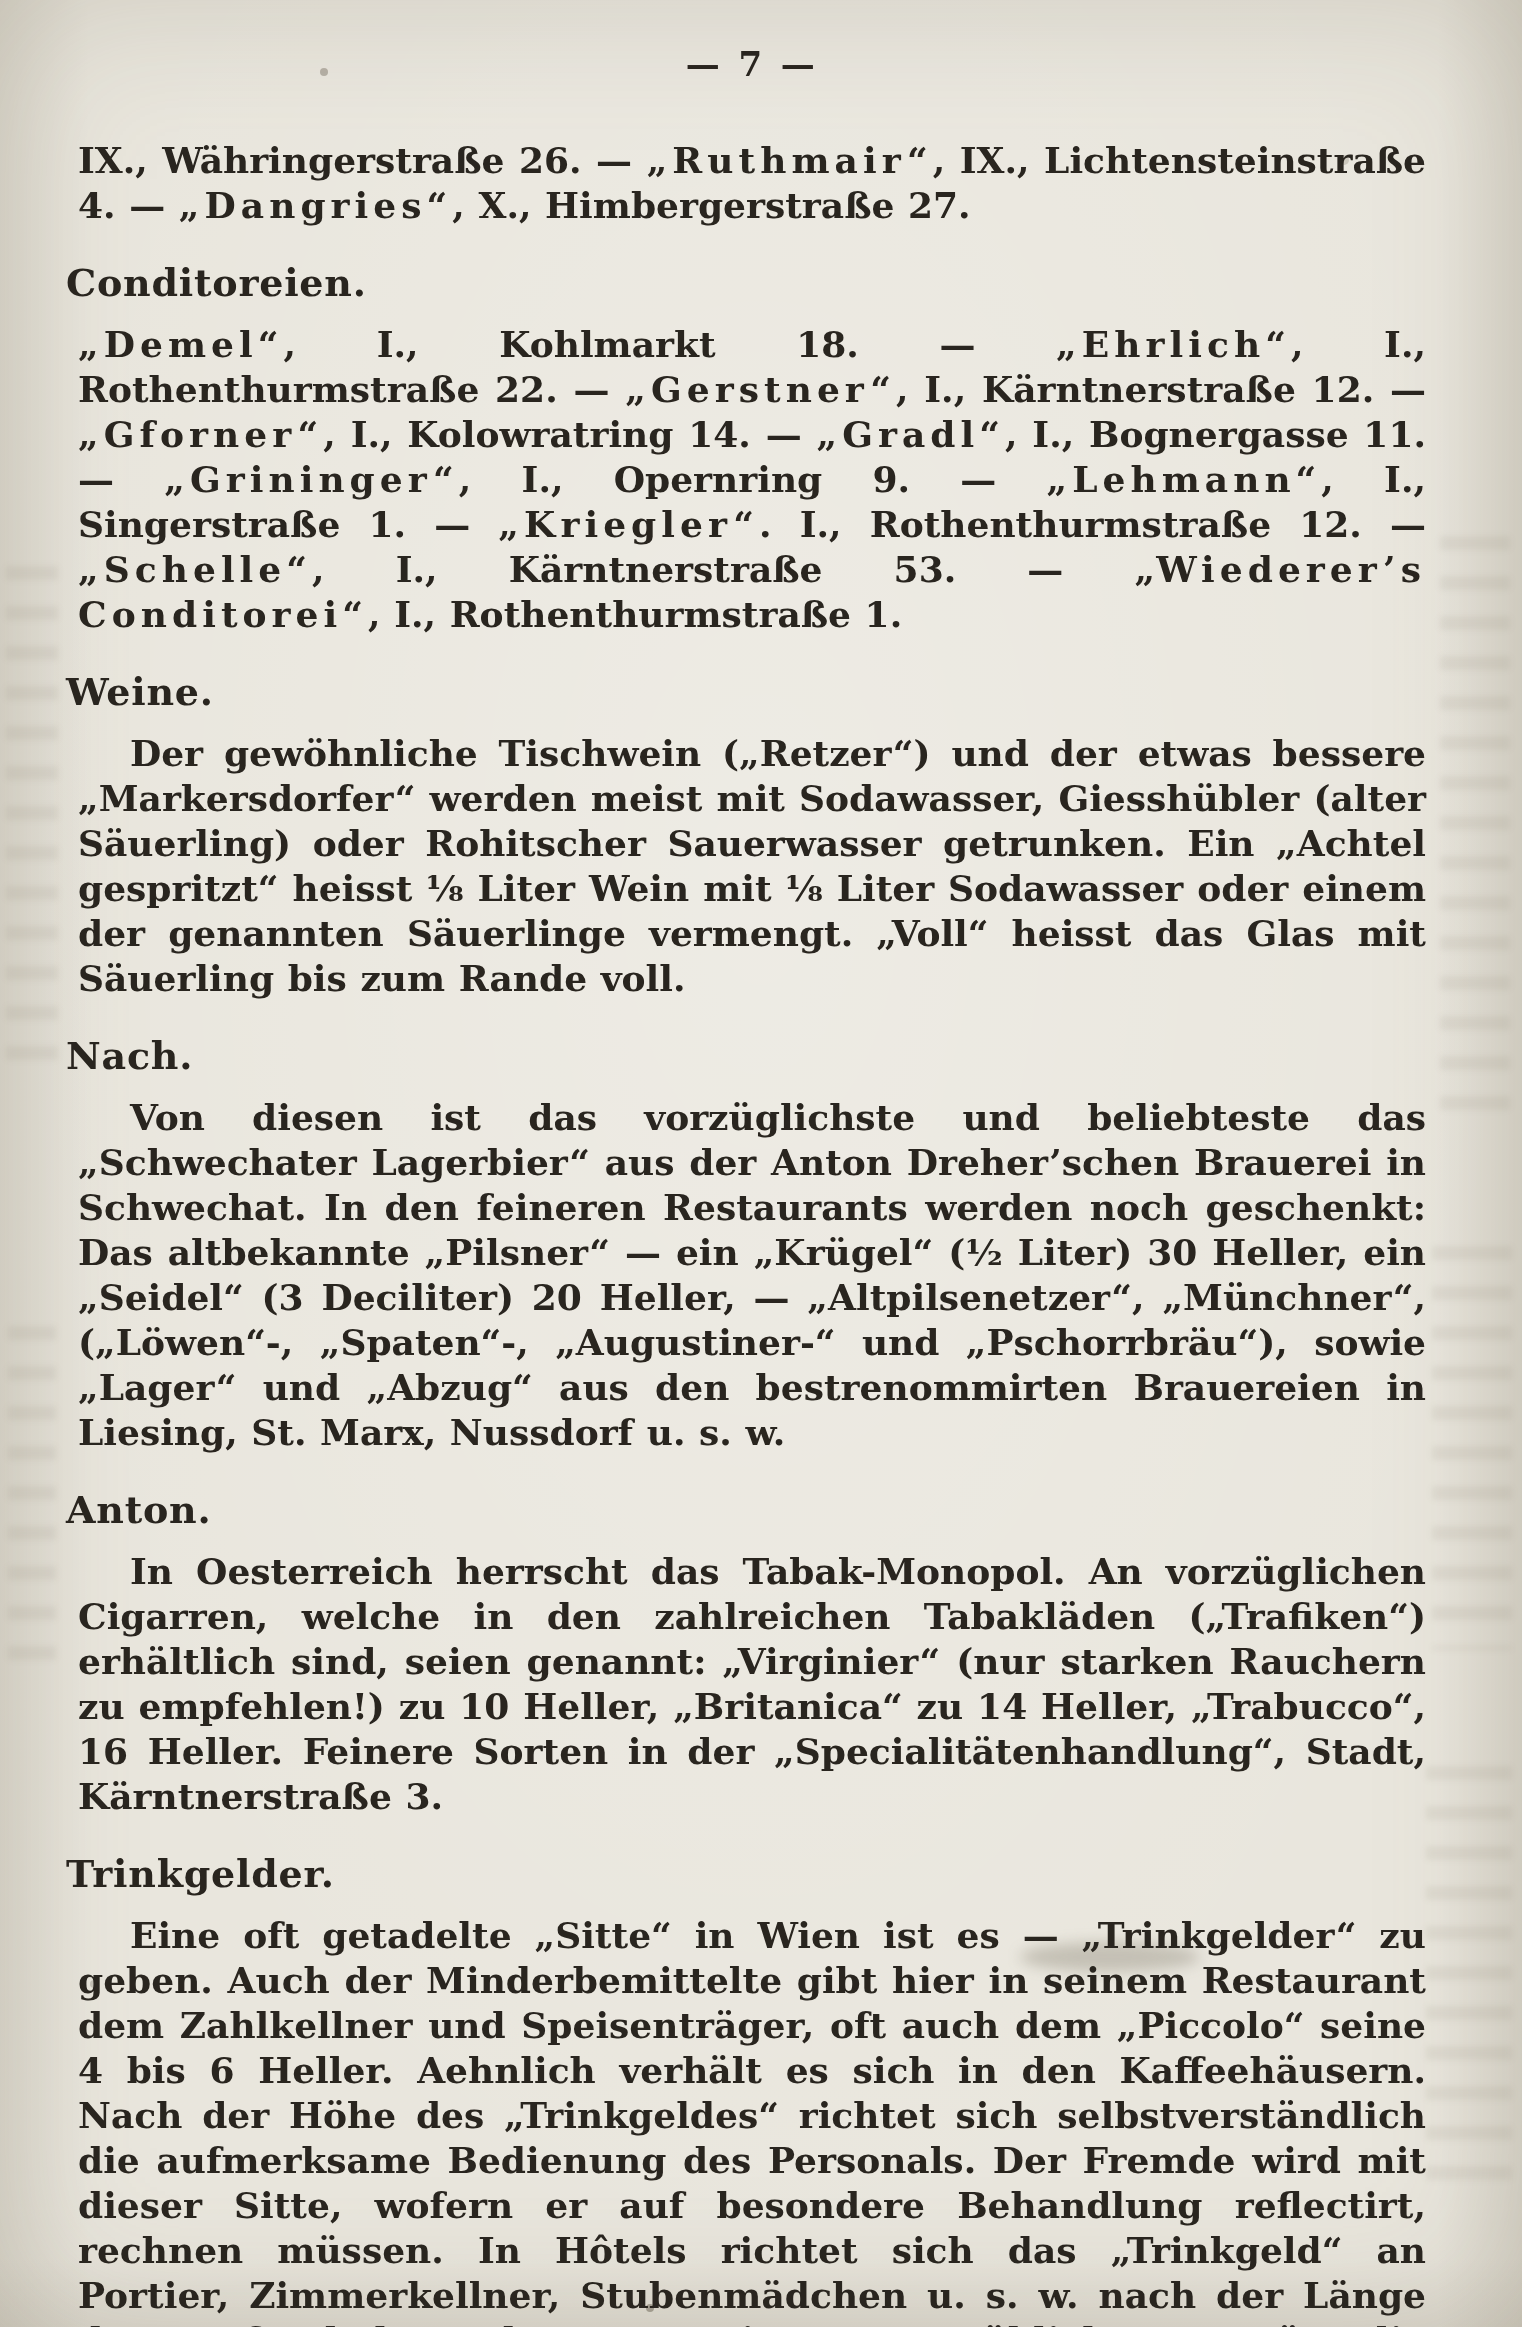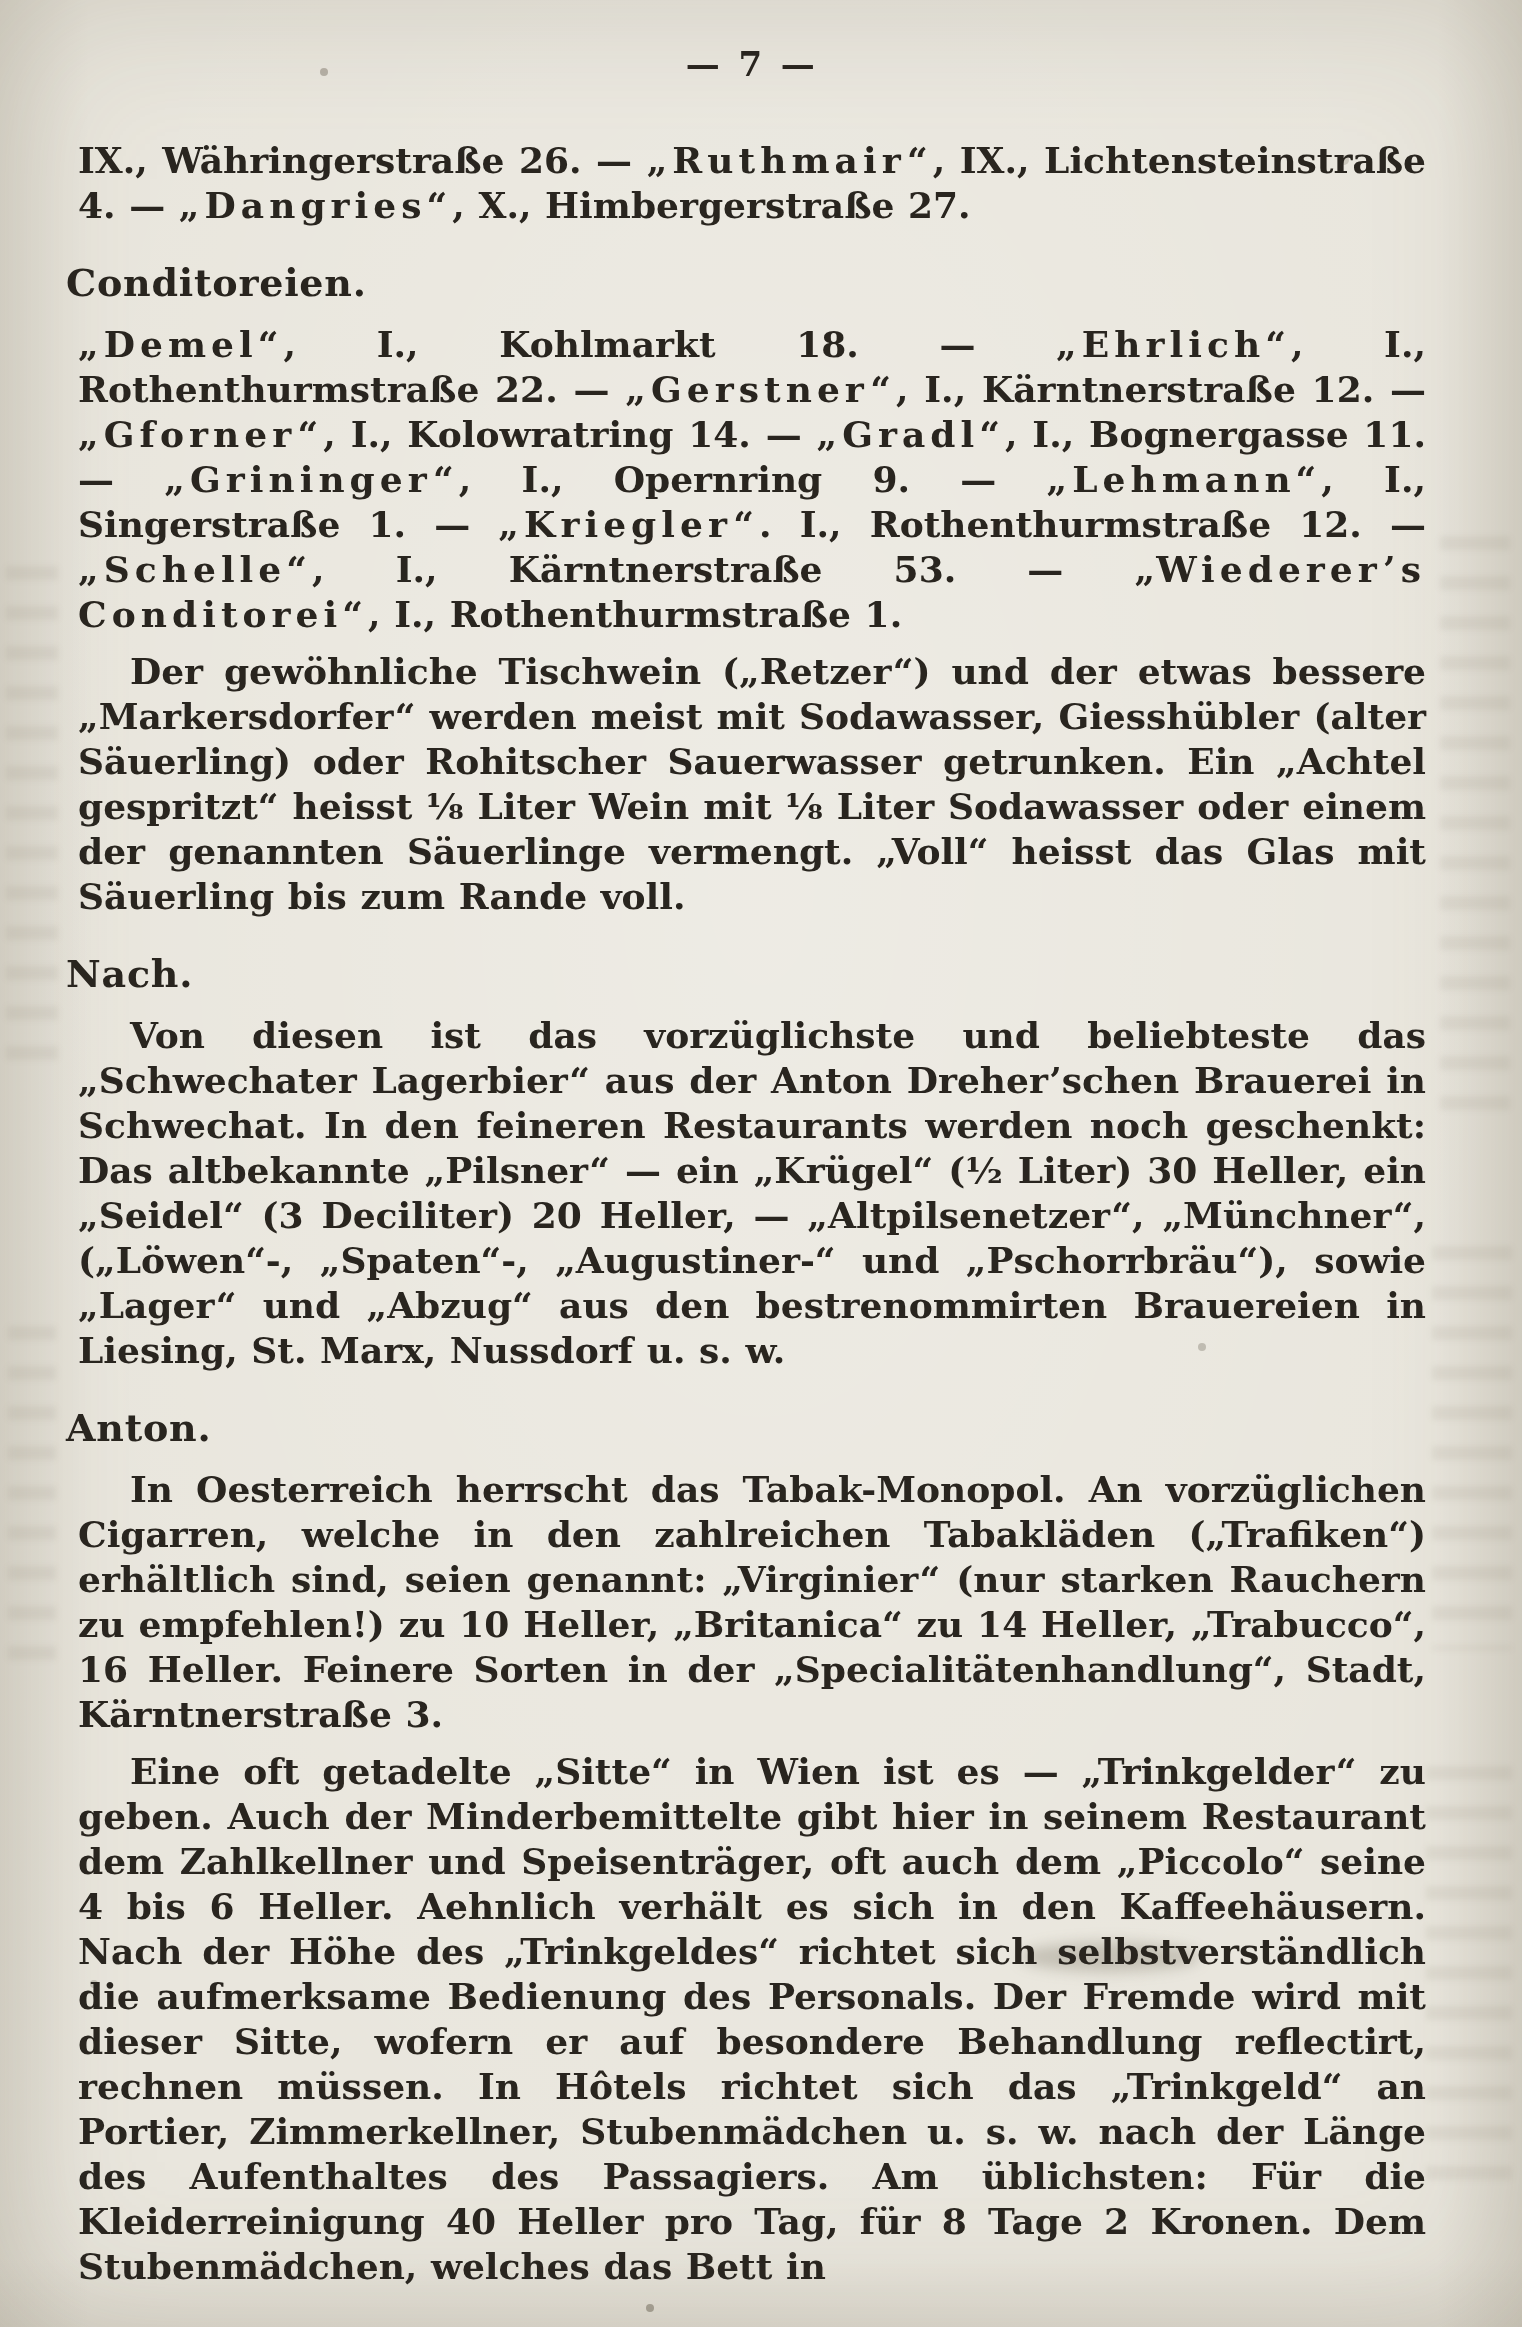--- a/index.html
+++ b/index.html
@@ -100,20 +100,22 @@
   <div class="ghost g4"></div>
   <div class="ghost g5"></div>
   <div class="specks"></div>
   <div class="smudge"></div>
 
   <div class="page-number">— 7 —</div>
   <div class="text-block">
       <p class="para"><span>IX., Währingerstraße 26. — </span><span class="spaced">„Ruthmair“</span><span>, IX., Lichtensteinstraße 4. — </span><span class="spaced">„Dangries“</span><span>, X., Himbergerstraße 27.</span></p>
       <h2 class="sec-heading">Conditoreien.</h2>
       <p class="para"><span class="spaced">„Demel“</span><span>, I., Kohlmarkt 18. — </span><span class="spaced">„Ehrlich“</span><span>, I., Rothenthurmstraße 22. — </span><span class="spaced">„Gerstner“</span><span>, I., Kärntnerstraße 12. — </span><span class="spaced">„Gforner“</span><span>, I., Kolowratring 14. — </span><span class="spaced">„Gradl“</span><span>, I., Bognergasse 11. — </span><span class="spaced">„Grininger“</span><span>, I., Opernring 9. — </span><span class="spaced">„Lehmann“</span><span>, I., Singerstraße 1. — </span><span class="spaced">„Kriegler“</span><span>. I., Rothenthurmstraße 12. — </span><span class="spaced">„Schelle“</span><span>, I., Kärntnerstraße 53. — </span><span class="spaced">„Wiederer’s Conditorei“</span><span>, I., Rothenthurmstraße 1.</span></p>
+      <h2 class="sec-heading">Weine.</h2>
       <p class="para indent"><span>Der gewöhnliche Tischwein („Retzer“) und der etwas bessere „Markersdorfer“ werden meist mit Sodawasser, Giesshübler (alter Säuerling) oder Rohitscher Sauerwasser getrunken. Ein „Achtel gespritzt“ heisst ⅛ Liter Wein mit ⅛ Liter Sodawasser oder einem der genannten Säuerlinge vermengt. „Voll“ heisst das Glas mit Säuerling bis zum Rande voll.</span></p>
       <h2 class="sec-heading">Nach.</h2>
       <p class="para indent"><span>Von diesen ist das vorzüglichste und beliebteste das „Schwechater Lagerbier“ aus der Anton Dreher’schen Brauerei in Schwechat. In den feineren Restaurants werden noch geschenkt: Das altbekannte „Pilsner“ — ein „Krügel“ (½ Liter) 30 Heller, ein „Seidel“ (3 Deciliter) 20 Heller, — „Altpilsenetzer“, „Münchner“, („Löwen“-, „Spaten“-, „Augustiner-“ und „Pschorrbräu“), sowie „Lager“ und „Abzug“ aus den bestrenommirten Brauereien in Liesing, St. Marx, Nussdorf u. s. w.</span></p>
       <h2 class="sec-heading">Anton.</h2>
       <p class="para indent"><span>In Oesterreich herrscht das Tabak-Monopol. An vorzüglichen Cigarren, welche in den zahlreichen Tabakläden („Trafiken“) erhältlich sind, seien genannt: „Virginier“ (nur starken Rauchern zu empfehlen!) zu 10 Heller, „Britanica“ zu 14 Heller, „Trabucco“, 16 Heller. Feinere Sorten in der „Specialitätenhandlung“, Stadt, Kärntnerstraße 3.</span></p>
+      <h2 class="sec-heading">Trinkgelder.</h2>
       <p class="para indent"><span>Eine oft getadelte „Sitte“ in Wien ist es — „Trinkgelder“ zu geben. Auch der Minderbemittelte gibt hier in seinem Restaurant dem Zahlkellner und Speisenträger, oft auch dem „Piccolo“ seine 4 bis 6 Heller. Aehnlich verhält es sich in den Kaffeehäusern. Nach der Höhe des „Trinkgeldes“ richtet sich selbstverständlich die aufmerksame Bedienung des Personals. Der Fremde wird mit dieser Sitte, wofern er auf besondere Behandlung reflectirt, rechnen müssen. In Hôtels richtet sich das „Trinkgeld“ an Portier, Zimmerkellner, Stubenmädchen u. s. w. nach der Länge des Aufenthaltes des Passagiers. Am üblichsten: Für die Kleiderreinigung 40 Heller pro Tag, für 8 Tage 2 Kronen. Dem Stubenmädchen, welches das Bett in</span></p>
     </div>
 </div>
 
 </body></html>

